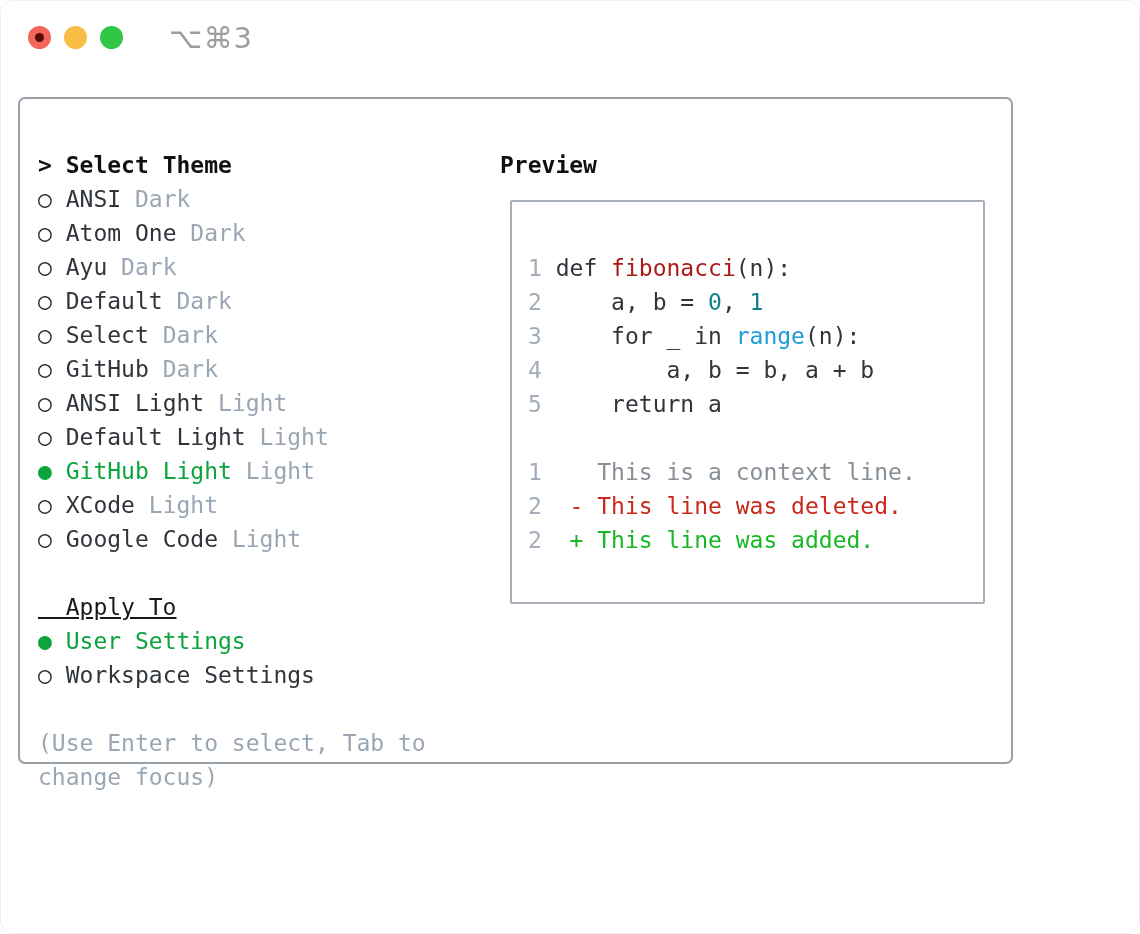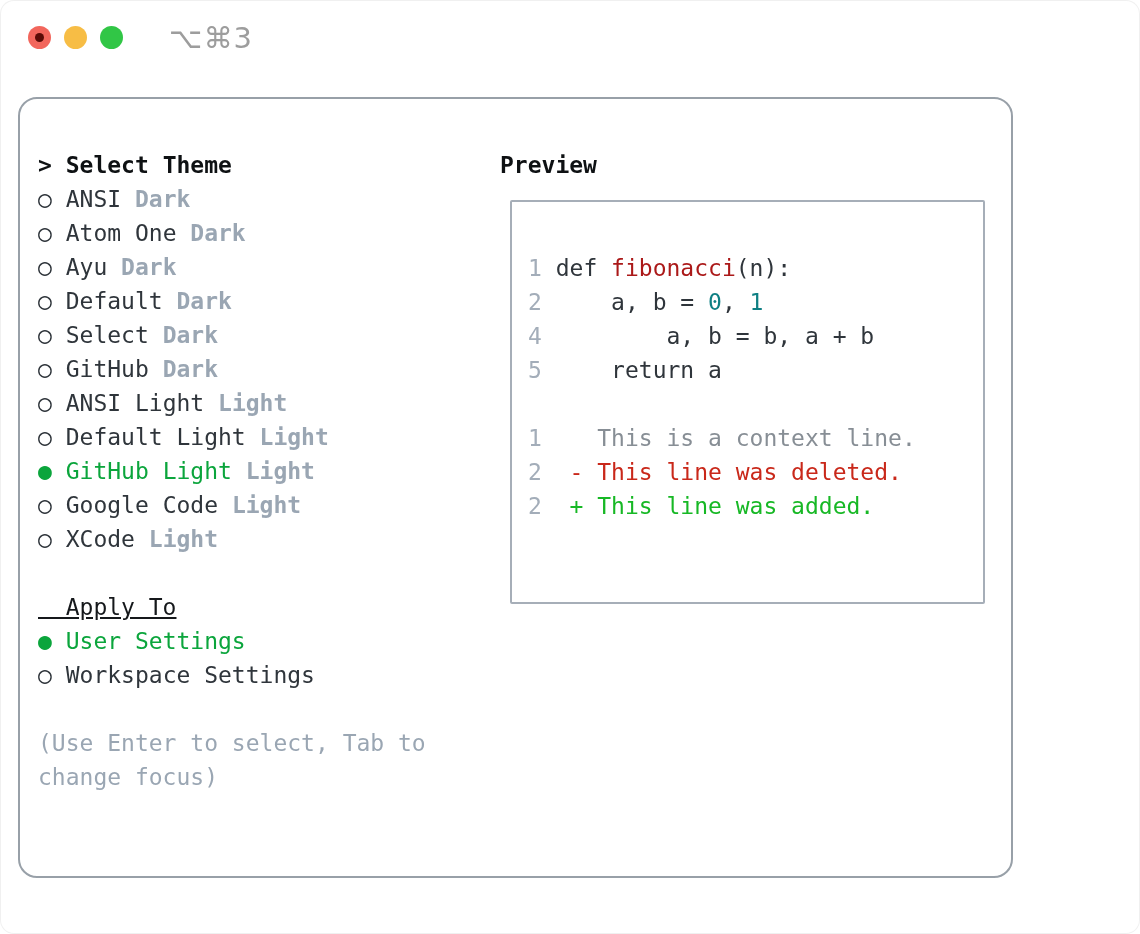--- a/index.html
+++ b/index.html
@@ -11,31 +11,31 @@
   .titlebar{position:absolute;left:0;top:0;width:100%;height:74px;}
   .tl{position:absolute;top:26px;width:23px;height:23px;border-radius:50%;display:block;}
   .tl.red{left:28px;background:#f2665c;}
   .tl.yellow{left:64px;background:#f7bd45;}
   .tl.green{left:100px;background:#31c646;}
   .tl .dot{position:absolute;left:7px;top:7px;width:9px;height:9px;border-radius:50%;
            background:#5a0b06;}
   .shortcut{position:absolute;left:169px;top:21px;font-family:"DejaVu Sans",sans-serif;
             font-size:29px;font-weight:500;color:#9d9d9d;letter-spacing:1px;}
   
-  .panel{position:absolute;left:18px;top:97px;width:995px;height:781px;box-sizing:border-box;
-         border:2px solid var(--border1);border-radius:19px;background:#fff;}
+  .panel{position:absolute;left:18px;top:97px;width:995px;height:667px;box-sizing:border-box;
+         border:2px solid var(--border1);border-radius:7px;background:#fff;}
   
   .left-col{position:absolute;left:18px;top:49px;width:450px;}
   .row{white-space:pre;font-size:23px;line-height:34px;min-height:34px;color:var(--item);}
   .row.bold{font-weight:700;color:var(--title);}
   .marker{color:var(--item);}
   .marker.sel{color:var(--select);}
   .name{color:var(--item);}
   .name.sel{color:var(--select);}
-  .tag{color:var(--muted);font-weight:bold;}
+  .tag{color:var(--muted);}
   .row.section{color:var(--title2);text-decoration:underline;}
   .row.hint{color:var(--muted);}
   
   .preview-title{position:absolute;left:480px;top:49px;font-size:23px;line-height:34px;
                  font-weight:700;color:var(--title);white-space:pre;}
   .preview-box{position:absolute;left:490px;top:101px;width:475px;height:404px;
                box-sizing:border-box;border:2px solid var(--border2);border-radius:2px;
                padding:49px 14px 0 16px;background:#fff;}
   .code-line{white-space:pre;font-size:23px;line-height:34px;min-height:34px;}
   .c-num{color:var(--num);}
@@ -66,34 +66,35 @@
         <div class="row bold"><span>&gt; </span><span>Select Theme</span></div>
         <div class="row"><span class="marker">○ </span><span class="name">ANSI</span><span class="tag"> Dark</span></div>
         <div class="row"><span class="marker">○ </span><span class="name">Atom One</span><span class="tag"> Dark</span></div>
         <div class="row"><span class="marker">○ </span><span class="name">Ayu</span><span class="tag"> Dark</span></div>
         <div class="row"><span class="marker">○ </span><span class="name">Default</span><span class="tag"> Dark</span></div>
         <div class="row"><span class="marker">○ </span><span class="name">Select</span><span class="tag"> Dark</span></div>
         <div class="row"><span class="marker">○ </span><span class="name">GitHub</span><span class="tag"> Dark</span></div>
         <div class="row"><span class="marker">○ </span><span class="name">ANSI Light</span><span class="tag"> Light</span></div>
         <div class="row"><span class="marker">○ </span><span class="name">Default Light</span><span class="tag"> Light</span></div>
         <div class="row"><span class="marker sel">● </span><span class="name sel">GitHub Light</span><span class="tag"> Light</span></div>
+        <div class="row"><span class="marker">○ </span><span class="name">XCode</span><span class="tag"> Light</span></div>
         <div class="row"><span class="marker">○ </span><span class="name">Google Code</span><span class="tag"> Light</span></div>
-        <div class="row"><span class="marker">○ </span><span class="name">XCode</span><span class="tag"> Light</span></div>
         <div class="row"></div>
         <div class="row section"><span>  Apply To</span></div>
         <div class="row"><span class="marker sel">● </span><span class="name sel">User Settings</span></div>
         <div class="row"><span class="marker">○ </span><span class="name">Workspace Settings</span></div>
         <div class="row"></div>
         <div class="row hint"><span>(Use Enter to select, Tab to</span></div>
         <div class="row hint"><span>change focus)</span></div>
       </div>
     <div class="preview-title">Preview</div>
     <div class="preview-box">
         <div class="code-line"><span class="c-num">1</span><span class="c-code"> def </span><span class="c-fnred">fibonacci</span><span class="c-code">(n):</span></div>
         <div class="code-line"><span class="c-num">2</span><span class="c-code">     a, b = </span><span class="c-teal">0</span><span class="c-code">, </span><span class="c-teal">1</span></div>
+        <div class="code-line"><span class="c-num">3</span><span class="c-code">     for _ in </span><span class="c-blue">range</span><span class="c-code">(n):</span></div>
         <div class="code-line"><span class="c-num">4</span><span class="c-code">         a, b = b, a + b</span></div>
         <div class="code-line"><span class="c-num">5</span><span class="c-code">     return a</span></div>
         <div class="code-line"><span class="c-code"> </span></div>
         <div class="code-line"><span class="c-num">1</span><span class="c-ctx">    This is a context line.</span></div>
         <div class="code-line"><span class="c-num">2</span><span class="c-del">  - This line was deleted.</span></div>
         <div class="code-line"><span class="c-num">2</span><span class="c-add">  + This line was added.</span></div>
       </div>
   </div>
 
 </div>

